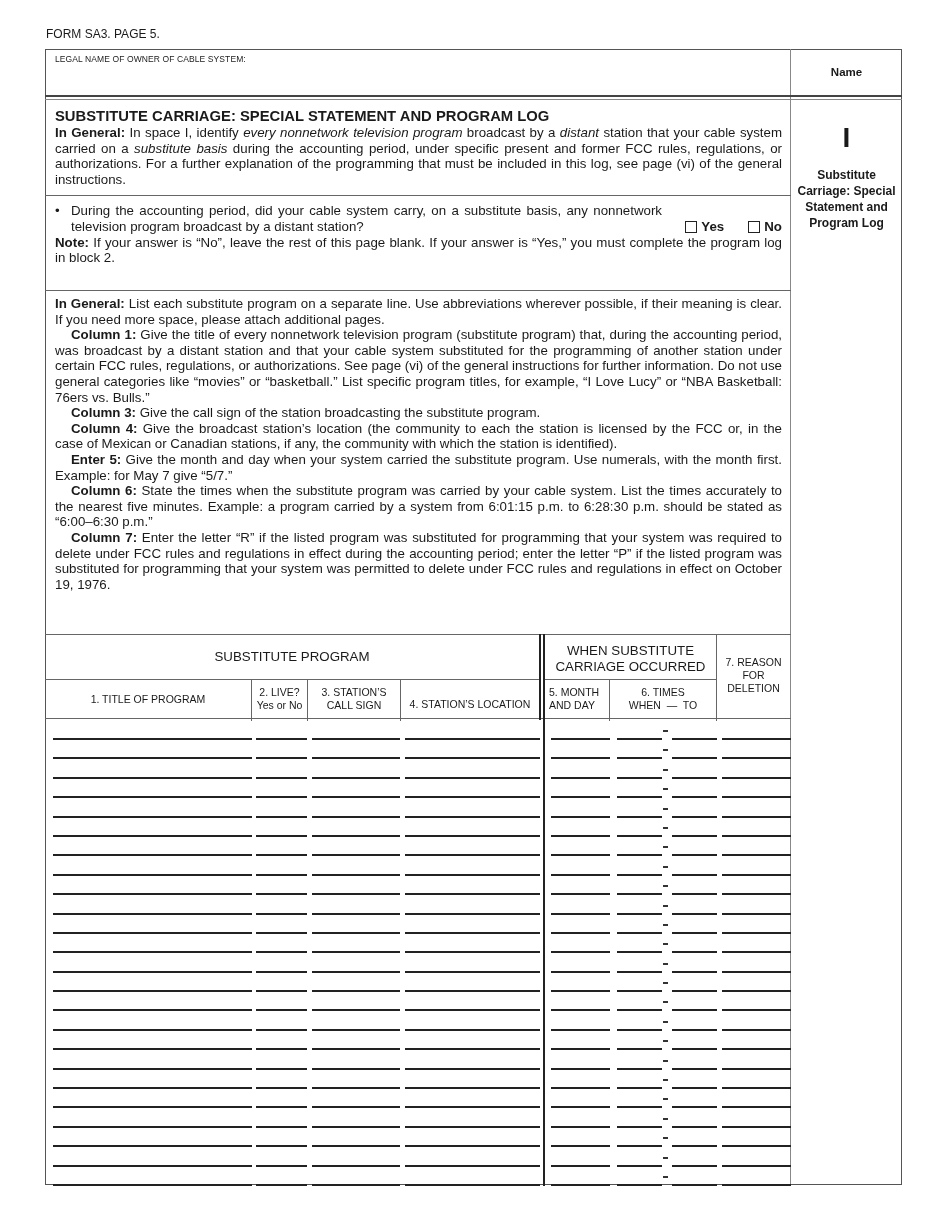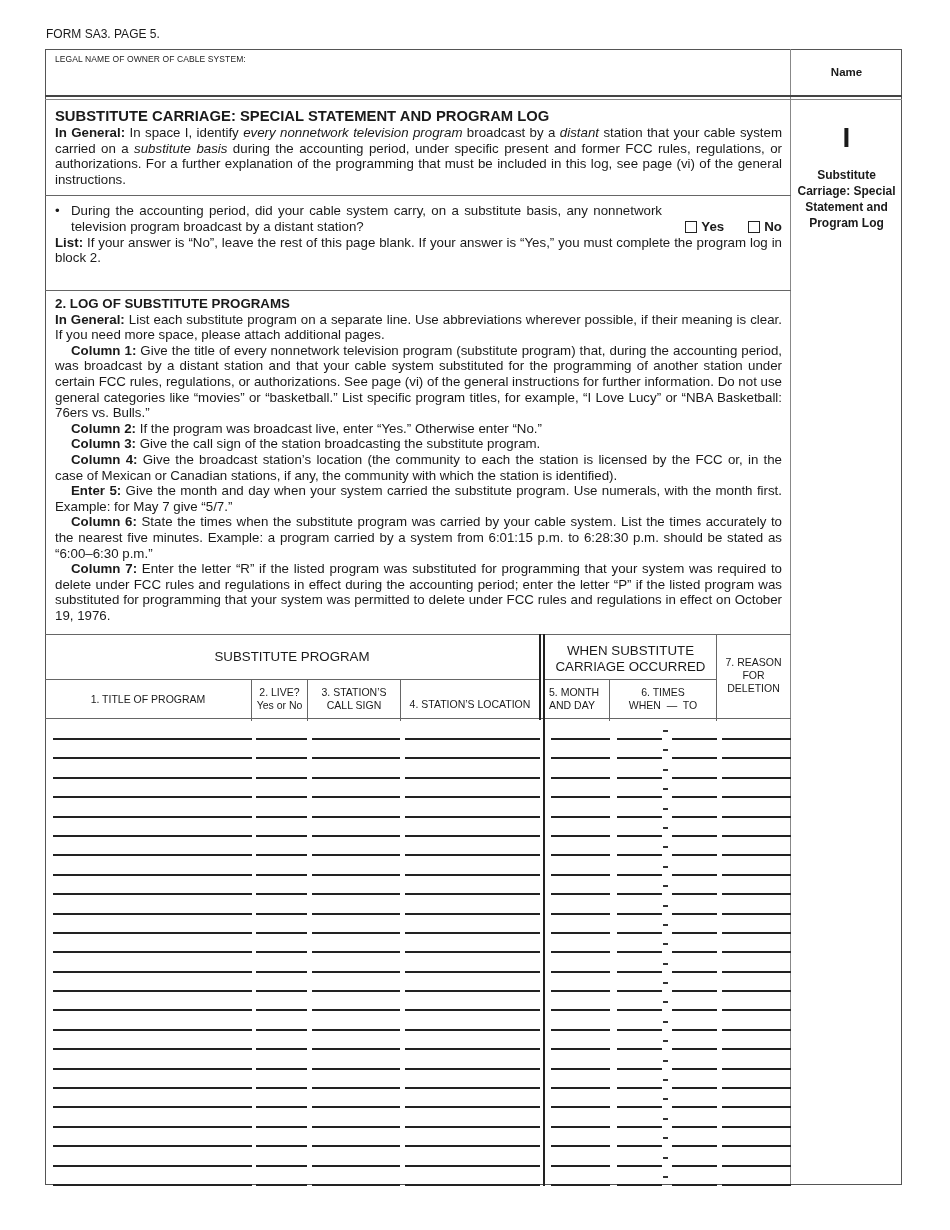--- a/index.html
+++ b/index.html
@@ -61,29 +61,27 @@
   <div class="bullet-line">
     <span class="dot">•</span>
     <p style="padding-right:120px;">During the accounting period, did your cable system carry, on a substitute basis, any nonnetwork television program broadcast by a distant station?</p>
   </div>
   <div class="yesno">
     <span class="cb"></span>
     <span>Yes</span>
     <span class="cb"></span>
     <span>No</span>
   </div>
-  <p><b>List:</b><span> If your answer is “No”, leave the rest of this page blank. If your answer is “Yes,” you must complete the program log in block 2.</span></p>
+  <p><b>Note:</b><span> If your answer is “No”, leave the rest of this page blank. If your answer is “Yes,” you must complete the program log in block 2.</span></p>
 </div>
 <div class="abs hr" style="top:290px;"></div>
 
 <div class="abs sec" style="top:296px;">
-  <h3>2. LOG OF SUBSTITUTE PROGRAMS</h3>
   <p><b>In General:</b><span> List each substitute program on a separate line. Use abbreviations wherever possible, if their meaning is clear. If you need more space, please attach additional pages.</span></p>
   <p class="ind"><b>Column 1:</b><span> Give the title of every nonnetwork television program (substitute program) that, during the accounting period, was broadcast by a distant station and that your cable system substituted for the programming of another station under certain FCC rules, regulations, or authorizations. See page (vi) of the general instructions for further information. Do not use general categories like “movies” or “basketball.” List specific program titles, for example, “I Love Lucy” or “NBA Basketball: 76ers vs. Bulls.”</span></p>
-  <p class="ind"><b>Column 2:</b><span> If the program was broadcast live, enter “Yes.” Otherwise enter “No.”</span></p>
   <p class="ind"><b>Column 3:</b><span> Give the call sign of the station broadcasting the substitute program.</span></p>
   <p class="ind"><b>Column 4:</b><span> Give the broadcast station’s location (the community to each the station is licensed by the FCC or, in the case of Mexican or Canadian stations, if any, the community with which the station is identified).</span></p>
   <p class="ind"><b>Enter 5:</b><span> Give the month and day when your system carried the substitute program. Use numerals, with the month first. Example: for May 7 give “5/7.”</span></p>
   <p class="ind"><b>Column 6:</b><span> State the times when the substitute program was carried by your cable system. List the times accurately to the nearest five minutes. Example: a program carried by a system from 6:01:15 p.m. to 6:28:30 p.m. should be stated as “6:00–6:30 p.m.”</span></p>
   <p class="ind"><b>Column 7:</b><span> Enter the letter “R” if the listed program was substituted for programming that your system was required to delete under FCC rules and regulations in effect during the accounting period; enter the letter “P” if the listed program was substituted for programming that your system was permitted to delete under FCC rules and regulations in effect on October 19, 1976.</span></p>
 </div>
 
 <div class="tline" style="left:45px;top:634px;width:746px;height:1px;"></div>
 <div class="tline" style="left:45px;top:679px;width:494px;height:1px;"></div>
 <div class="tline" style="left:543px;top:679px;width:173px;height:1px;"></div>

